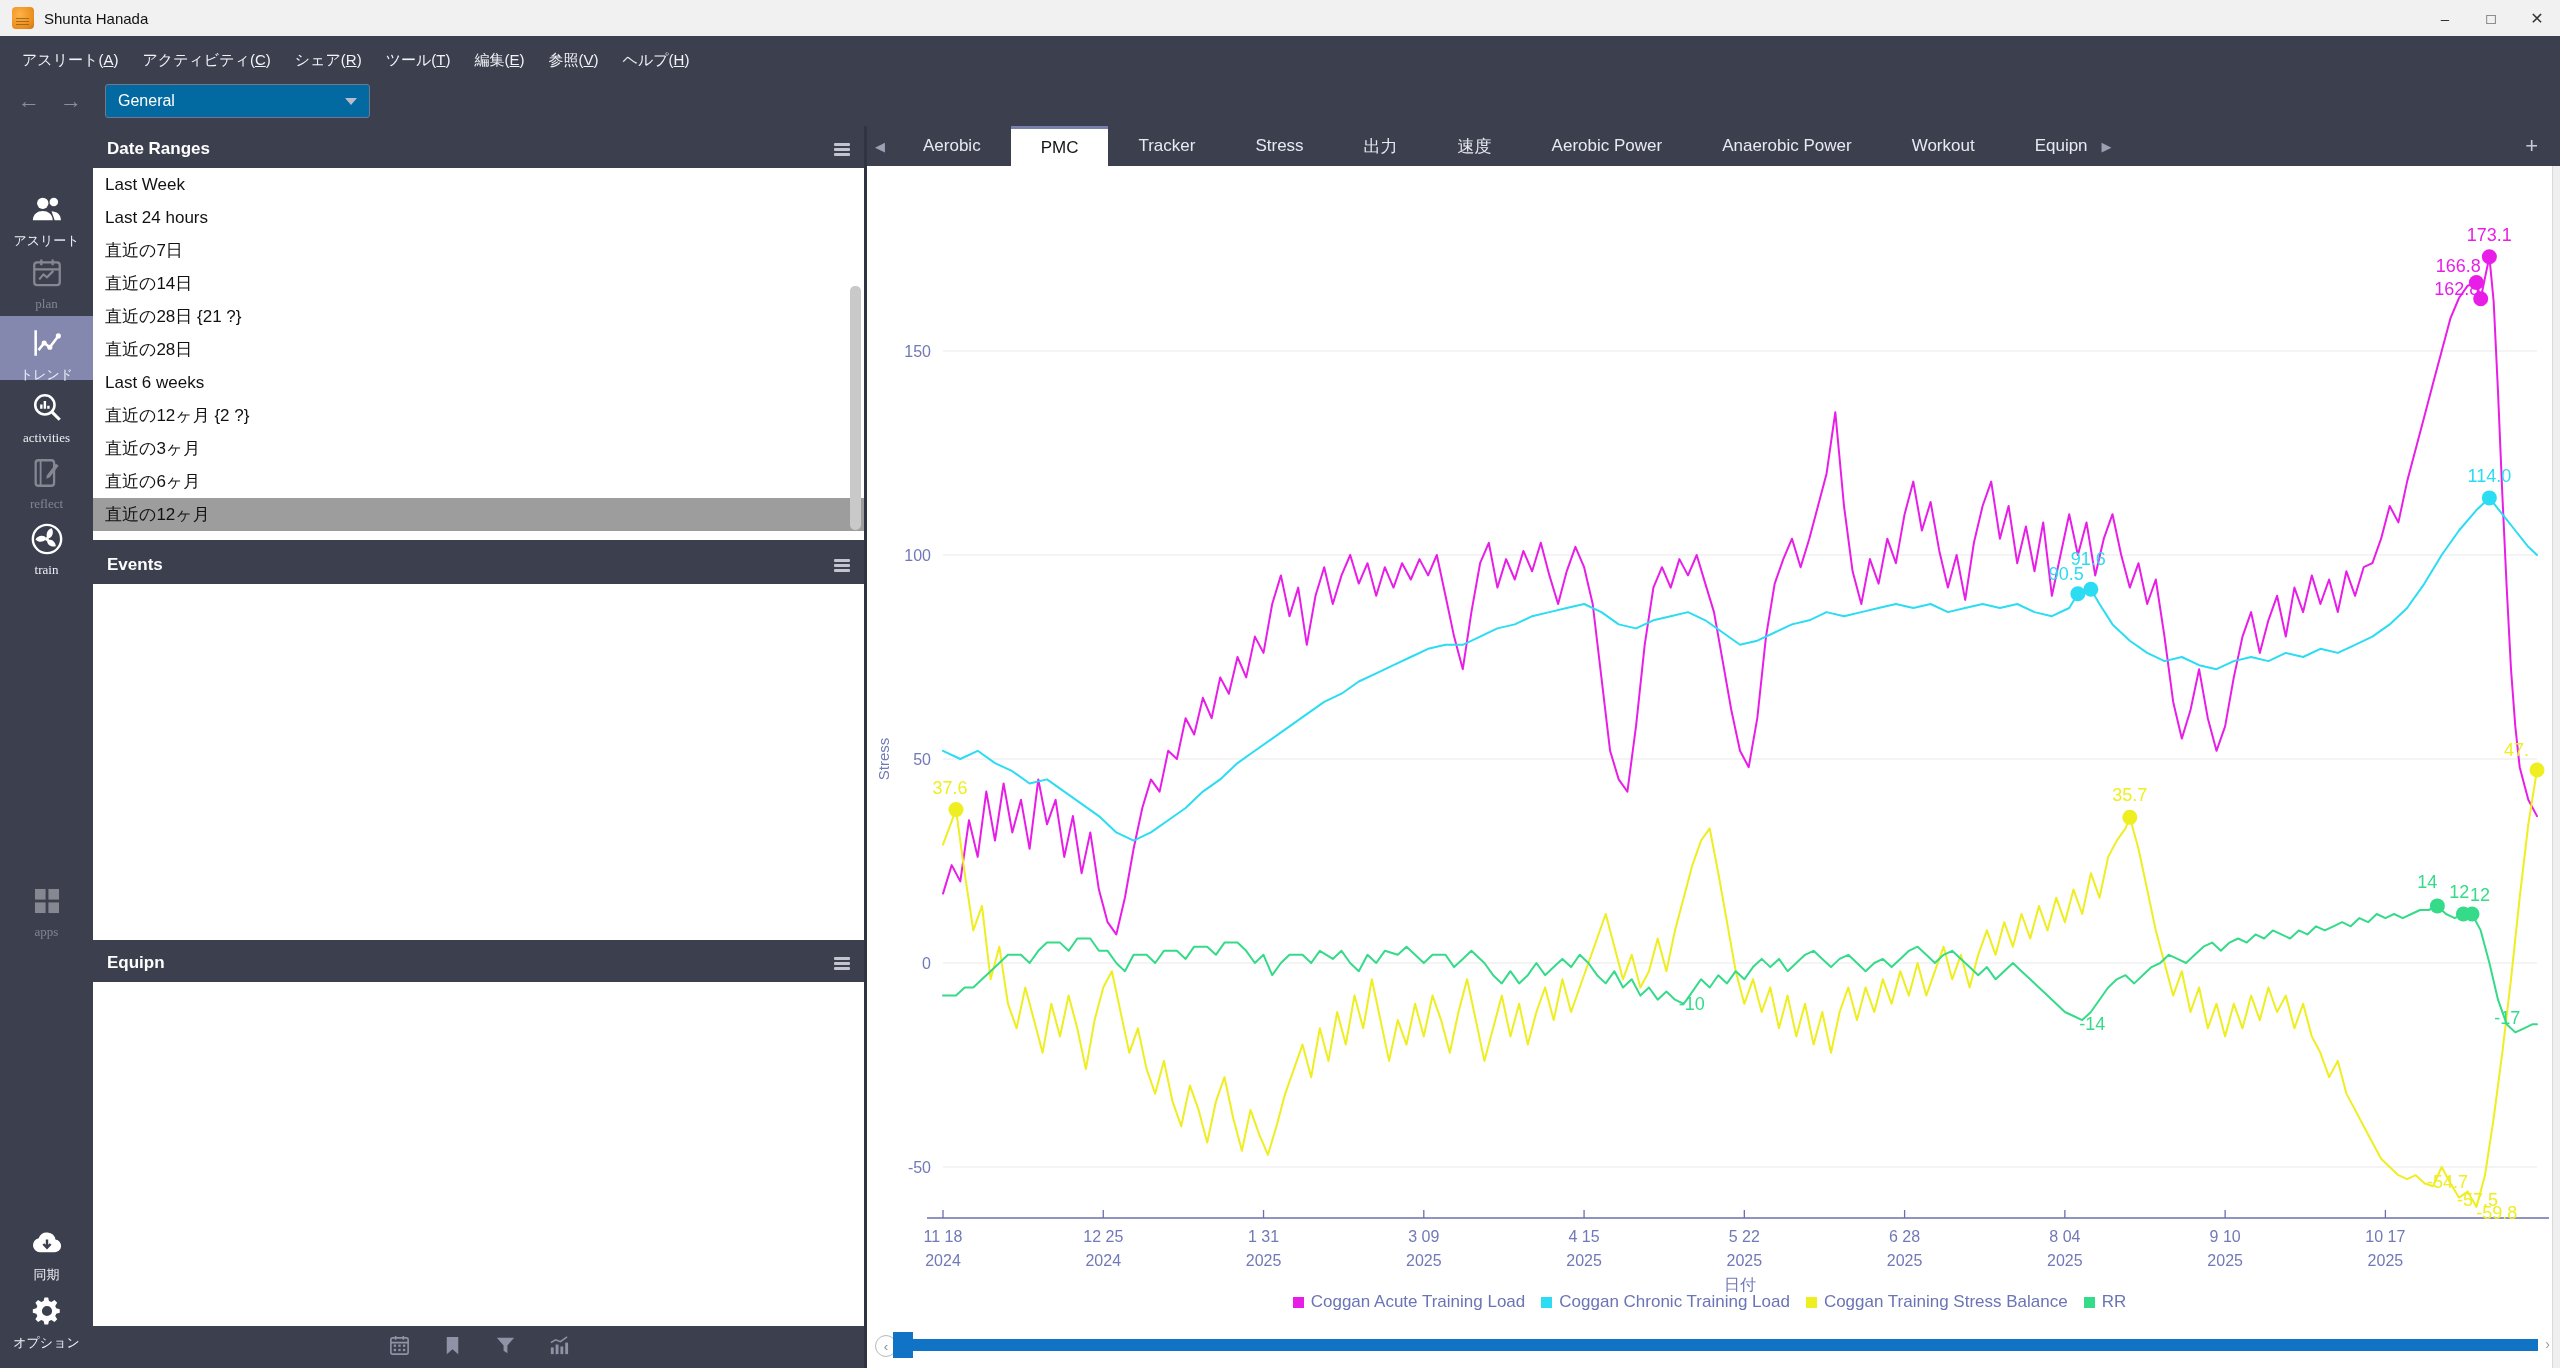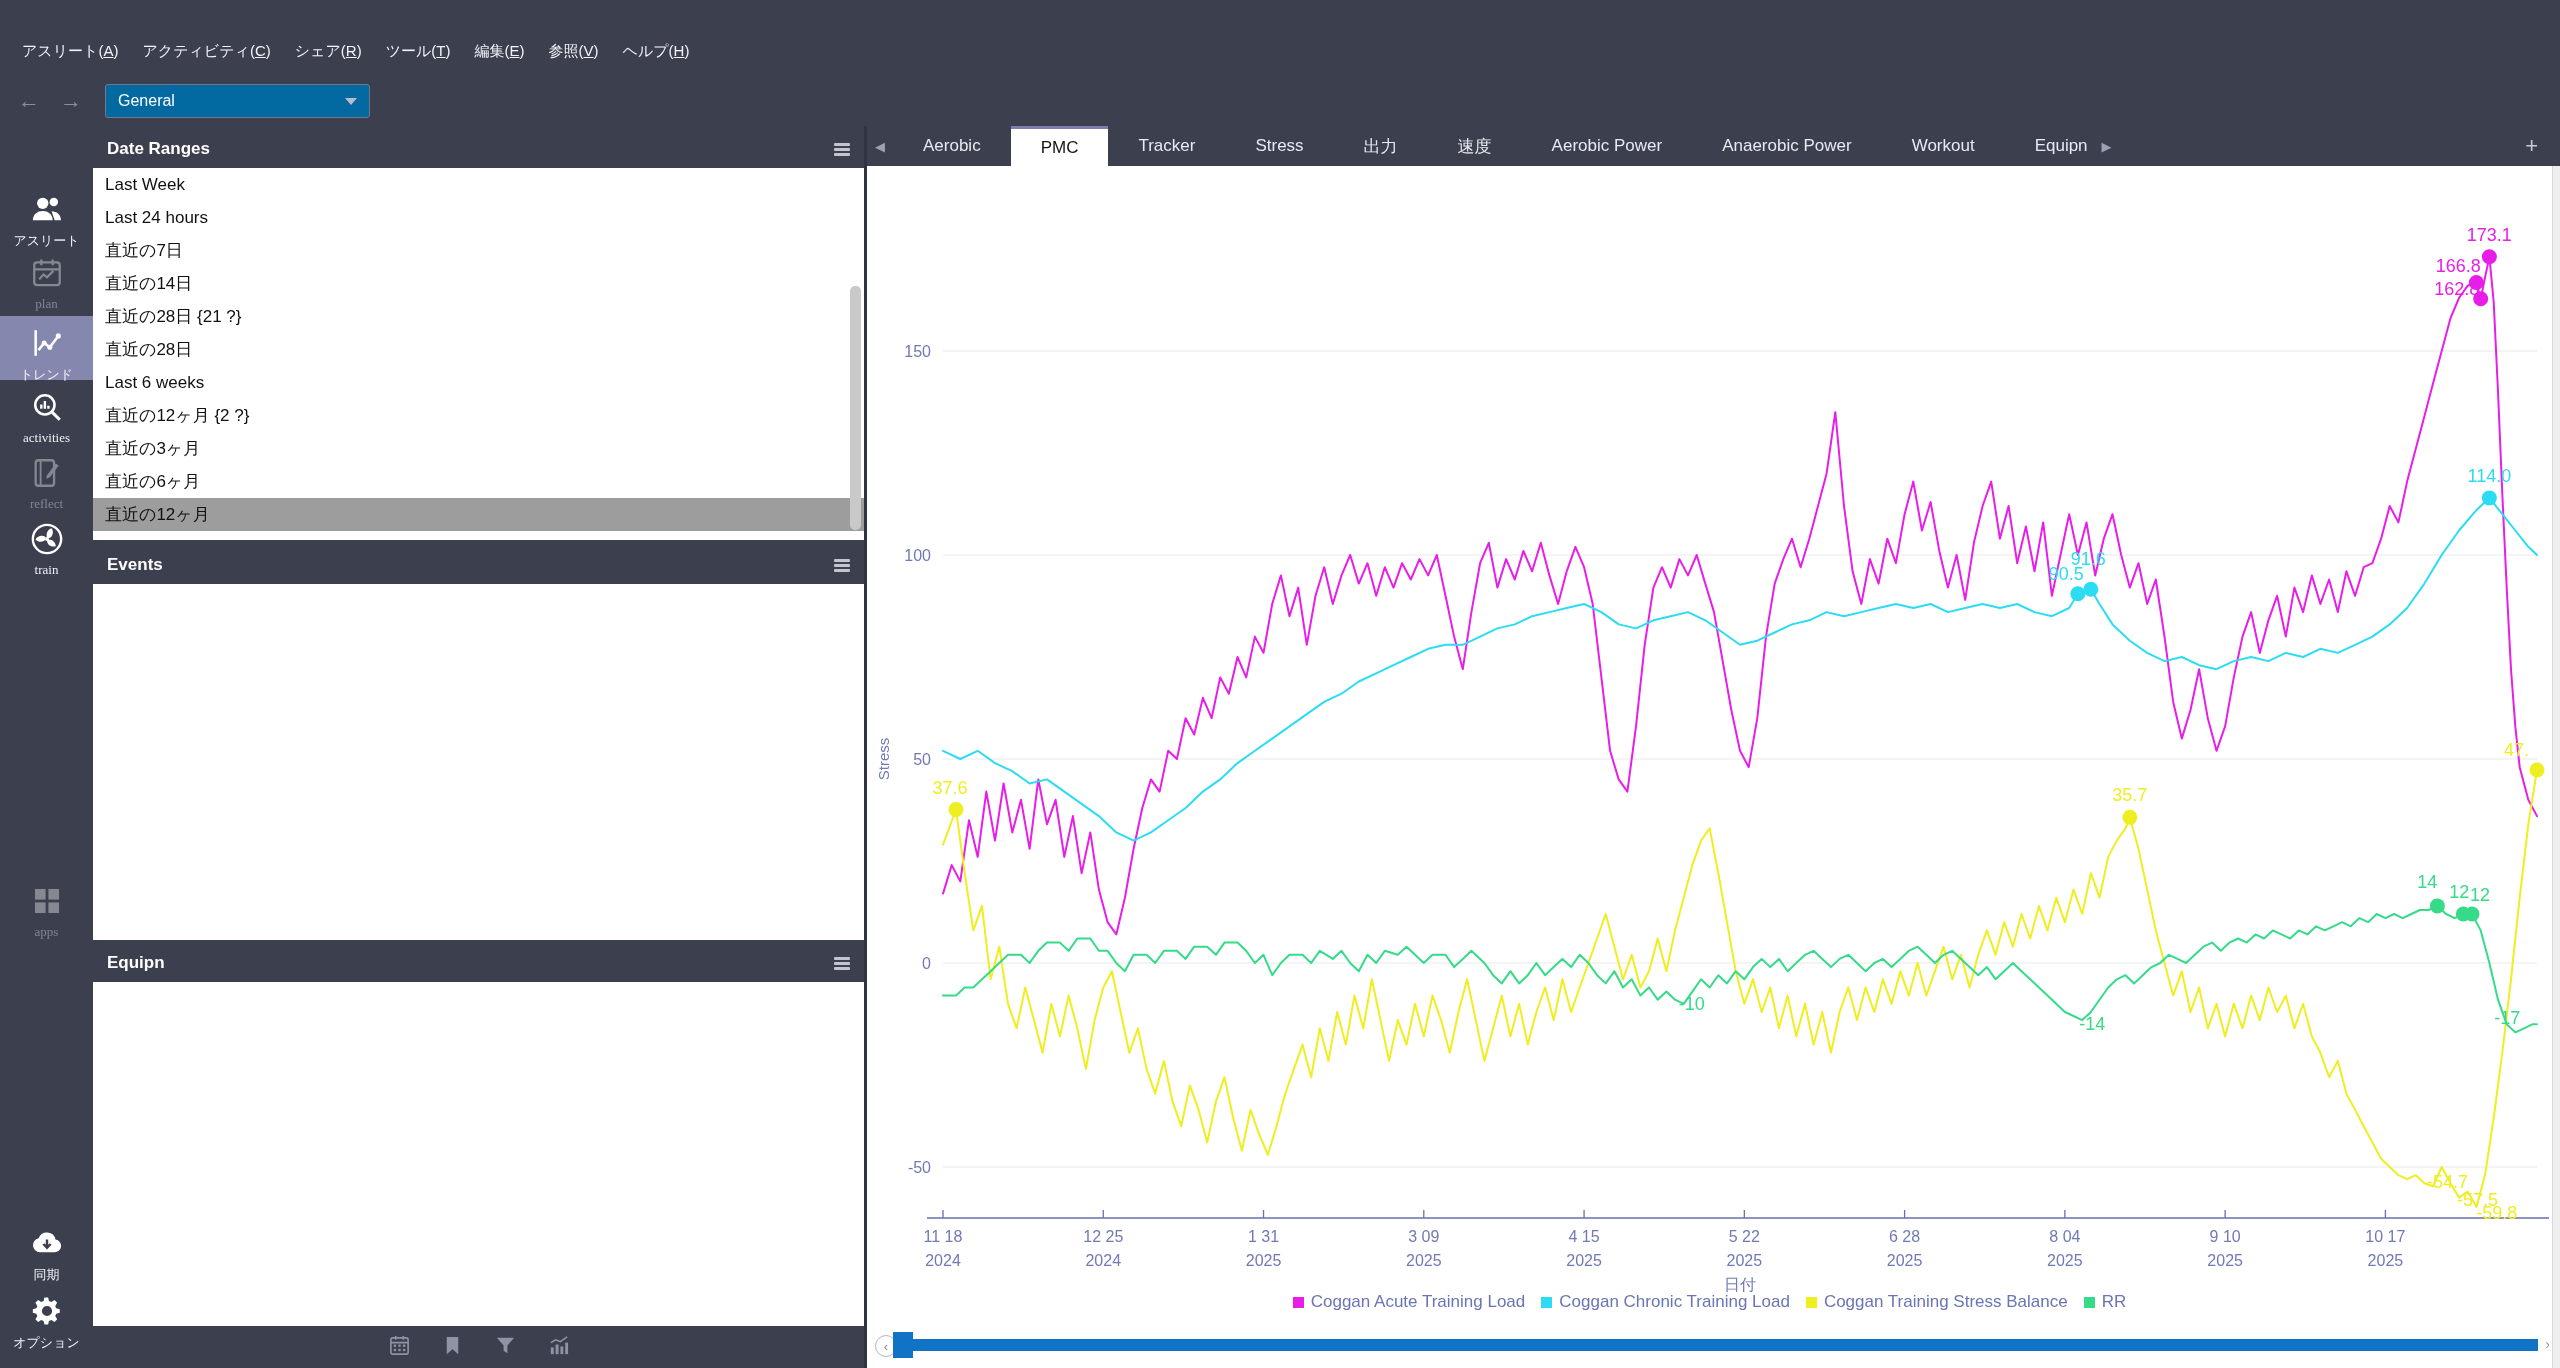--- a/index.html
+++ b/index.html
@@ -14,21 +14,21 @@
     background:radial-gradient(circle at 35% 35%, #ffb347, #e98c1d 70%, #c97314); position:relative; }
   .app-ico:after { content:""; position:absolute; left:4px; top:10px; width:13px; height:8px;
     background:repeating-linear-gradient(0deg,#8a5510 0 1px, transparent 1px 3px); opacity:.7; }
   .wbtns { margin-left:auto; display:flex; height:36px; }
   .wbtn { width:46px; height:36px; display:flex; align-items:center; justify-content:center;
     color:#333; font-size:15px; cursor:default; }
   .wbtn.close { font-size:16px; }
 
   
   #menubar { position:absolute; left:0; top:36px; width:2560px; height:40px; background:#3b3f4e;
-    display:flex; align-items:flex-start; padding-left:10px; }
+    display:flex; align-items:flex-end; padding-left:10px; }
   .menu-item { color:#f2f3f7; font-size:15px; padding:6px 12px; }
   .menu-item u { text-decoration:underline; }
 
   
   #toolbar { position:absolute; left:0; top:76px; width:2560px; height:50px; background:#3b3f4e; }
   .navarrow { position:absolute; top:12px; color:#8a8ea2; font-size:22px; line-height:26px; }
   #back-btn { left:18px; } #fwd-btn { left:60px; }
   #perspective { position:absolute; left:105px; top:8px; width:265px; height:34px; background:#0369a1;
     border:1px solid #73778c; border-radius:3px; color:#fff; font-size:16px; display:flex;
     align-items:center; padding:0 12px; }
@@ -95,20 +95,29 @@
     justify-content:center; background:#fdfdfd; }
   #hs-block { position:absolute; left:26px; top:2px; width:20px; height:26px; background:#1173c5; }
   #hs-bar { position:absolute; left:44px; top:9px; width:1627px; height:12px; background:#1173c5; }
   #hs-right { position:absolute; right:2px; top:6px; color:#9a9a9a; font-size:14px; }
 </style>
 </head>
 <body>
 
 <div id="root">
 
+  <div id="titlebar">
+    <div class="app-ico"></div>
+    <span>Shunta Hanada</span>
+    <div class="wbtns">
+      <div class="wbtn">–</div>
+      <div class="wbtn">□</div>
+      <div class="wbtn close">✕</div>
+    </div>
+  </div>
 
   <div id="menubar">
       <span class="menu-item">アスリート(<u>A</u>)</span>
       <span class="menu-item">アクティビティ(<u>C</u>)</span>
       <span class="menu-item">シェア(<u>R</u>)</span>
       <span class="menu-item">ツール(<u>T</u>)</span>
       <span class="menu-item">編集(<u>E</u>)</span>
       <span class="menu-item">参照(<u>V</u>)</span>
       <span class="menu-item">ヘルプ(<u>H</u>)</span>
     </div>

